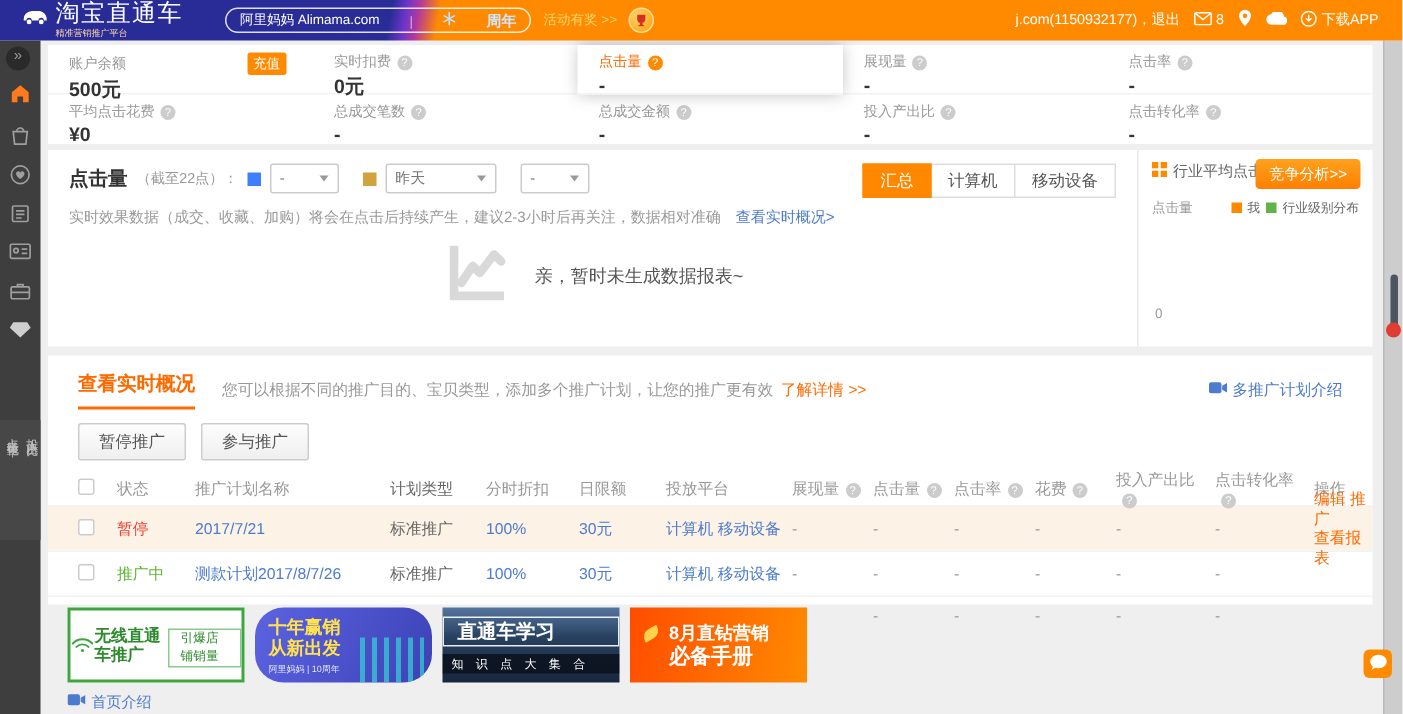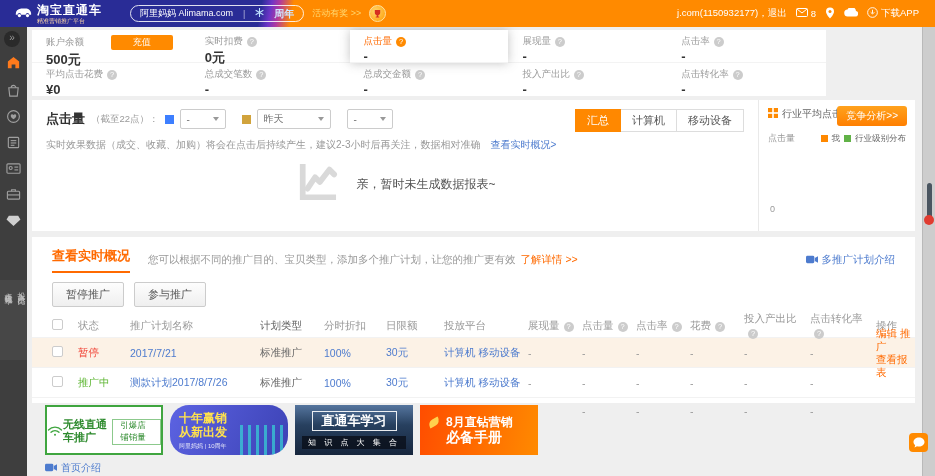--- a/index.html
+++ b/index.html
@@ -5,53 +5,53 @@
   * { margin:0; padding:0; box-sizing:border-box; }
   html,body { width:935px; height:476px; overflow:hidden; }
   body { position:relative; font-family:"Liberation Sans","DejaVu Sans",sans-serif; background:#efefef; color:#333; }
 
   
   .header { position:absolute; top:0; left:0; width:935px; height:27px; z-index:30;
     background:linear-gradient(100deg,#292c96 0,#292c96 258px,#6d35c8 268px,#b0389f 276px,#ff8a00 290px,#ff8a00 100%);
     display:flex; align-items:center; }
   .logo { display:flex; align-items:center; gap:5px; margin-left:14px; }
   .logo-txt { line-height:1; }
-  .logo-title { color:#fff; font-weight:bold; font-size:12px; letter-spacing:1px;text-align:right; }
+  .logo-title { color:#fff; font-weight:normal; font-size:16px; letter-spacing:1px;text-align:right; }
   .logo-tag { color:#ffd9a8; font-size:6px; margin-top:2px; }
   .anniv-pill { margin-left:28px; border:1px solid rgba(255,255,255,.85); border-radius:10px;
-    padding:1px 9px; display:flex; align-items:center; gap:10px; color:#fff; font-size:9px; height:17px; }
+    padding:1px 9px; display:flex; align-items:center; gap:20px; color:#fff; font-size:9px; height:17px; }
   .anniv-sep { opacity:.6; }
   .anniv-year { font-weight:bold; font-size:10px; color:#cfe6ff; }
   .promo { color:#ffd76e; font-size:9px; margin-left:8px; }
   .trophy { width:17px; height:17px; border-radius:50%; margin-left:8px;
     background:radial-gradient(circle at 35% 35%,#ffd46a,#ff9c00); border:1.5px solid #ffe1a0;
     display:flex; align-items:center; justify-content:center; }
   .header-right { margin-left:auto; margin-right:16px; display:flex; align-items:center; gap:9px;
     color:#fff; font-size:9.5px; }
   .hicon { display:flex; align-items:center; gap:3px; }
 
   
   .sidebar { position:absolute; left:0; top:27px; width:27px; height:449px; background:#3e3e3e; z-index:20; }
   .expand-btn { position:absolute; top:4px; left:4px; width:16px; height:16px; border-radius:50%;
     background:#2a2a2a; color:#9a9a9a; font-size:10px; text-align:center; line-height:14px; }
   .side-ic { position:absolute; left:6px; width:15px; height:15px; }
   .side-tool { position:absolute; left:0; top:253px; width:27px; height:80px; background:#474747;
     display:flex; justify-content:center; gap:2px; padding-top:6px; }
   .vtext { writing-mode:vertical-lr; font-size:8px; color:#c0c0c0; letter-spacing:1px; }
 
   
-  .stats { position:absolute; left:32px; top:30px; width:794px; height:66px; background:#fff;
+  .stats { position:absolute; left:32px; top:30px; width:883px; height:66px; background:#fff;
     display:grid; grid-template-columns:repeat(5,1fr); grid-template-rows:33px 33px; }
   .stat { padding:5px 0 0 14px; border-bottom:1px solid #f3f3f3; }
   .stat.row2 { border-bottom:none; }
   .stat-lr { display:flex; align-items:center; }
   .stat-label { font-size:9.5px; color:#999; }
   .stat-value { font-size:13px; font-weight:bold; color:#333; margin-top:1px; }
   .badge-cz { margin-left:auto; margin-right:18px; background:#ff8a00; color:#fff; font-size:9px;
-    padding:1px 22px; border-radius:2px; }
+    padding:1px 4px; border-radius:2px; }
   .info { display:inline-block; width:10px; height:10px; border-radius:50%; background:#ccc; color:#fff;
     font-size:7.5px; line-height:10px; text-align:center; margin-left:4px; flex:none; }
   .stat-hl { box-shadow:0 0 10px rgba(80,80,80,.35); position:relative; z-index:3; background:#fff; }
   .stat-hl .stat-label { color:#ff6a00; }
   .stat-hl .info { background:#ff8a00; }
 
   
   .chart-panel { position:absolute; left:32px; top:100px; width:883px; height:131px; background:#fff; display:flex; }
   .chart-main { width:727px; border-right:1px solid #e9e9e9; position:relative; }
   .chart-head { display:flex; align-items:center; padding:9px 14px 0; gap:6px; }
@@ -120,21 +120,21 @@
   .banners { position:absolute; left:45px; top:405px; display:flex; gap:7px; }
   .banner { width:118px; height:50px; position:relative; overflow:hidden; flex:none; }
   .b1 { background:#fff; border:2px solid #3fa53f; display:flex; flex-direction:row; align-items:center; padding-top:2px; }
   .b1-title { color:#2e8b2e; font-weight:bold; font-size:11px; line-height:13px; }
   .b1-sub { color:#2e8b2e; font-size:8.5px; border:1px solid #8cc98c; padding:0 7px; margin-top:1px; }
   .b2 { background:linear-gradient(115deg,#5c63e2,#3c42b5); padding:6px 0 0 9px;border-radius:19px; }
   .b2-title { color:#ffe24d; font-weight:bold; font-size:12px; line-height:14px; }
   .b2-brand { position:absolute; left:9px; bottom:4px; color:#fff; opacity:.85; font-size:6px; }
   .b2-bars { position:absolute; right:2px; bottom:0; width:46px; height:30px; opacity:.65;
     background:repeating-linear-gradient(90deg,#35e0d8 0 3px,transparent 3px 8px); }
-  .b3 { background:linear-gradient(#55759e 0%,#27405f 40%,#17263d 100%); display:flex; flex-direction:column; align-items:center; justify-content:center; gap:5px; }
+  .b3 { background:linear-gradient(#55759e 0%,#27405f 40%,#17263d 100%); display:flex; flex-direction:column; justify-content:center; gap:5px; }
   .b3-title { color:#fff; font-weight:bold; font-size:13px; border:1px solid rgba(255,255,255,.9); padding:0 9px; }
   .b3-sub { background:rgba(10,15,25,.8); color:#fff; font-size:8px; letter-spacing:3px; padding:1px 6px; }
   .b4 { background:linear-gradient(100deg,#ff4d00,#ff8a00); display:flex; flex-direction:column; justify-content:center; padding-left:26px; }
   .b4-title { color:#fff; font-weight:bold; font-size:12px; line-height:14px; }
   .b4-sub { color:#fff; font-weight:bold; font-size:14px; line-height:16px; }
   .b4-leaf { position:absolute; left:8px; top:14px; width:12px; height:7px; background:#ffd24d;
     border-radius:6px 0 6px 0; transform:rotate(-30deg); }
 
   .home-intro { position:absolute; left:45px; top:461px; display:flex; align-items:center; gap:4px;
     color:#4d7bce; font-size:10px; text-decoration:none; }

